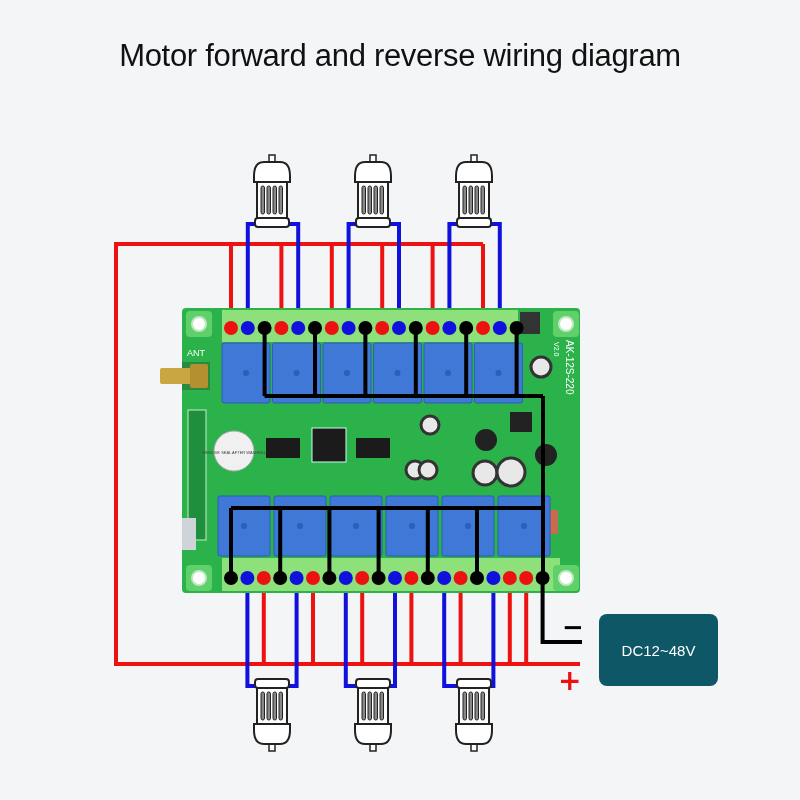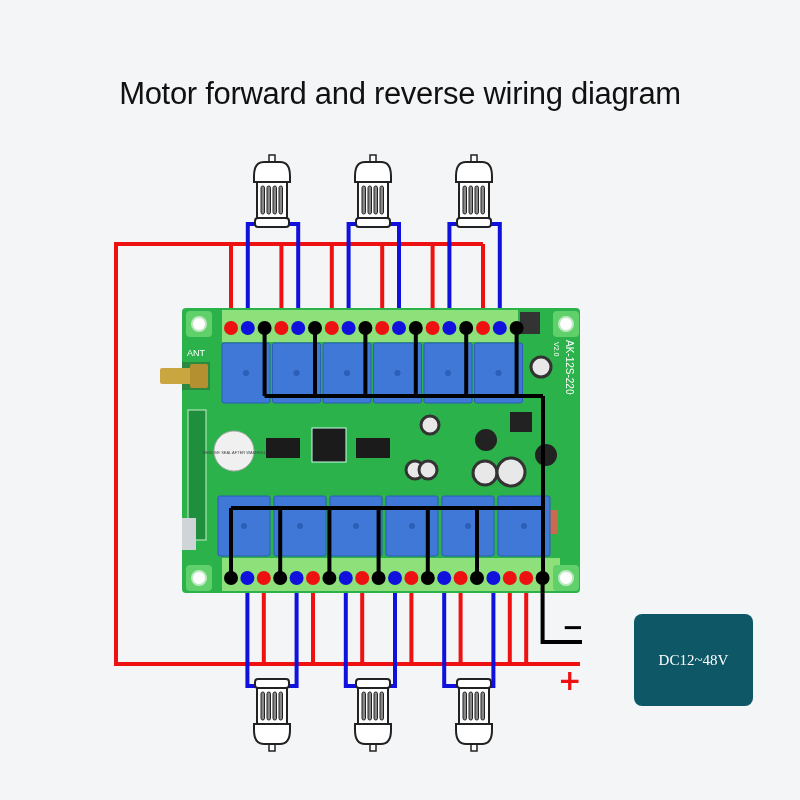--- a/index.html
+++ b/index.html
@@ -1,23 +1,23 @@
 <!DOCTYPE html>
 <html><head>
 <meta charset="utf-8">
 <style>
   html, body { margin:0; padding:0; }
   body { width:800px; height:800px; background:#f4f5f7; position:relative; overflow:hidden;
          font-family:"Liberation Sans", sans-serif; }
   #title { position:absolute; left:0; right:0; top:38px; text-align:center;
-           font-family:"Liberation Sans", sans-serif; font-size:31px; color:#111; letter-spacing:-0.3px;margin-top:38px; }
+           font-family:"Liberation Sans", sans-serif; font-size:31px; color:#111; letter-spacing:-0.3px; }
   #diagram { position:absolute; left:0; top:0; }
-  #power-box { position:absolute; left:634px; top:614px; width:119px; height:92px; border-radius:8px;
+  #power-box { position:absolute; left:599px; top:614px; width:119px; height:72px; border-radius:8px;
                display:flex; align-items:center; justify-content:center; color:#fff;
-               font-family:Liberation Serif, serif; font-size:15px; }
+               font-family:Liberation Sans, sans-serif; font-size:15px; }
   .sign { position:absolute; font-family:"DejaVu Sans", sans-serif; font-weight:bold; }
 </style>
 </head>
 <body>
 
 <div id="title">Motor forward and reverse wiring diagram</div>
 
 <svg id="diagram" width="800" height="800" viewBox="0 0 800 800">
   <g id="wires-back">
       <polyline points="483,244 116,244 116,664 580,664" fill="none" stroke="#ee1111" stroke-width="4"></polyline>

